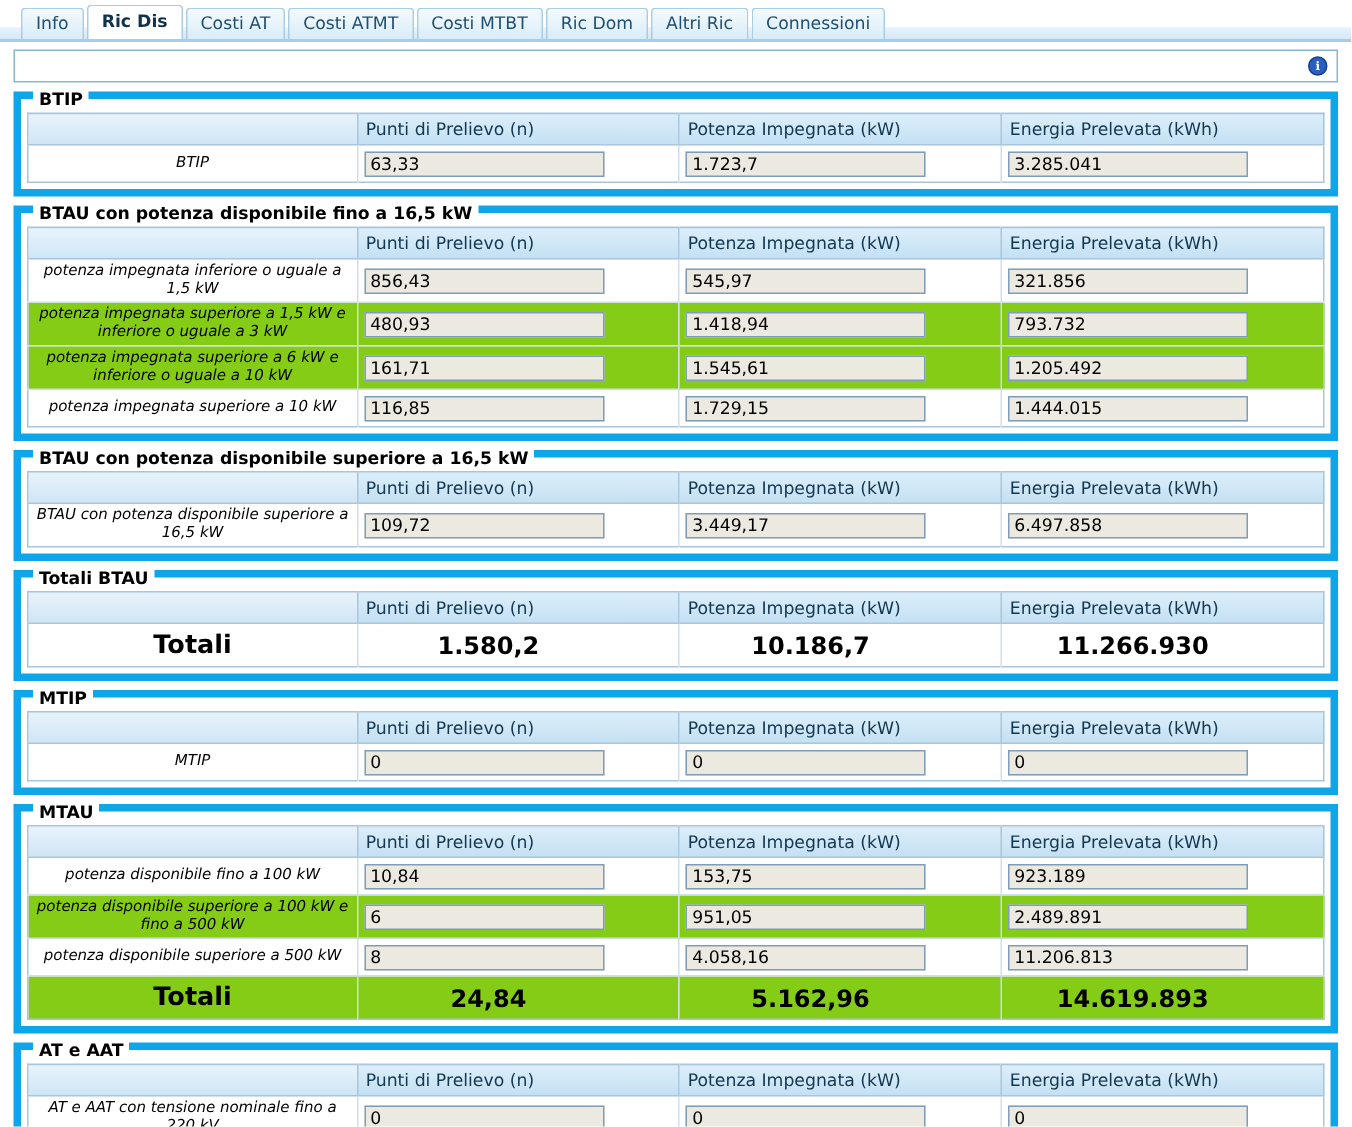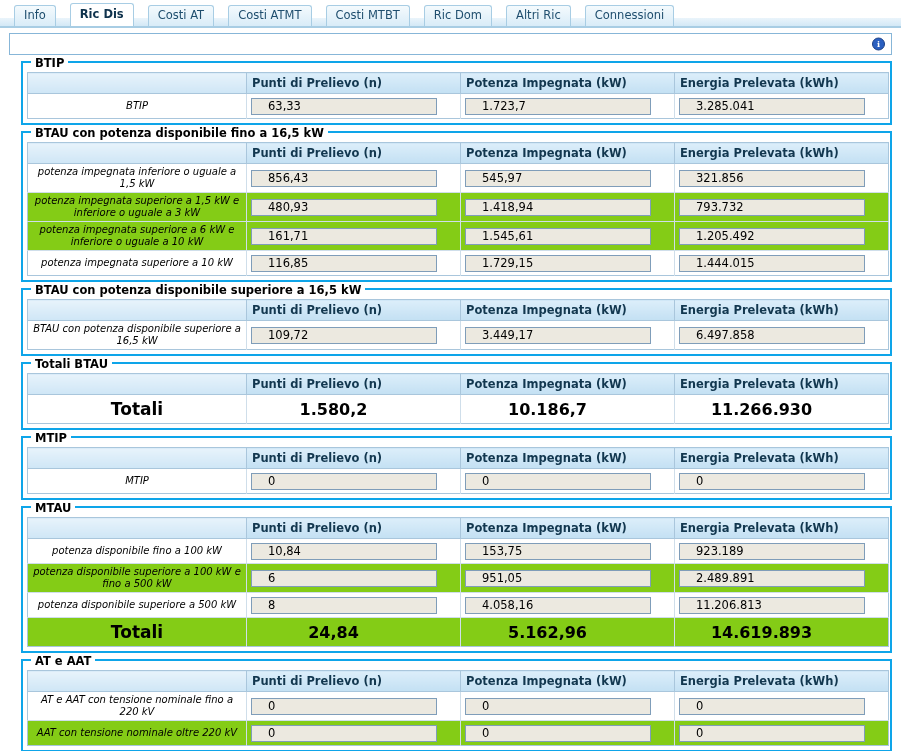--- a/index.html
+++ b/index.html
@@ -19,21 +19,21 @@
   
   .tabstrip {
     position: relative;
     height: 28px;
     background: #ffffff;
     border-bottom: 2px solid #a8cde4;
     box-sizing: border-box;
     padding-left: 14px;
     display: flex;
     align-items: flex-end;
-    gap: 14px;
+    gap: 2px;
   }
   .tabstrip::after {
     content: "";
     position: absolute;
     left: 0; right: 0; bottom: 0;
     height: 8px;
     background: linear-gradient(to bottom, #eaf4fb, #d3e8f6);
     z-index: 0;
   }
   .tab {
@@ -84,22 +84,22 @@
     font-size: 8px;
     font-weight: bold;
     line-height: 11px;
     text-align: center;
     font-family: "DejaVu Serif", serif;
     cursor: pointer;
   }
 
   
   .section {
-    margin: 6px 9px 0 21px;
-    border: 2px solid #0ea5e9;
+    margin: 6px 9px 0 9px;
+    border: 5px solid #0ea5e9;
     padding: 0 4px 4px 4px;
     position: relative;
     box-sizing: border-box;
   }
   .section-title {
     position: absolute;
     top: -7px;
     left: 8px;
     background: #ffffff;
     padding: 0 4px;
@@ -122,21 +122,21 @@
   table.grid col.c-label { width: 219px; }
   table.grid col.c-val   { width: 214px; }
 
   table.grid th {
     background: linear-gradient(to bottom, #dceefa, #c3e0f3);
     border-right: 1px solid #a9c6dc;
     border-bottom: 1px solid #a9c6dc;
     text-align: left;
     padding: 3px 5px;
     font-size: 11.5px;
-    font-weight: bold;
+    font-weight: normal;
     color: #12374f;
     height: 13px;
   }
   table.grid th.blank { background: linear-gradient(to bottom, #e7f3fb, #cfe6f6); }
   table.grid th:last-child { border-right: none; }
 
   table.grid td {
     border-right: 1px solid #cfdeea;
     border-top: 1px solid #cfdeea;
     padding: 2px 4px;
@@ -161,21 +161,21 @@
   .fld {
     display: block;
     width: 152px;
     height: 15px;
     line-height: 15px;
     background: #ece9e0;
     border: 1px solid #7f9db9;
     font-size: 11.5px;
     font-family: "DejaVu Sans", sans-serif;
     color: #000000;
-    padding: 0 16px;
+    padding: 0 3px;
     box-sizing: content-box;
     cursor: text;
     overflow: hidden;
     white-space: nowrap;
   }
 
   tr.totals td {
     font-weight: bold;
     text-align: center;
     font-size: 16px;

